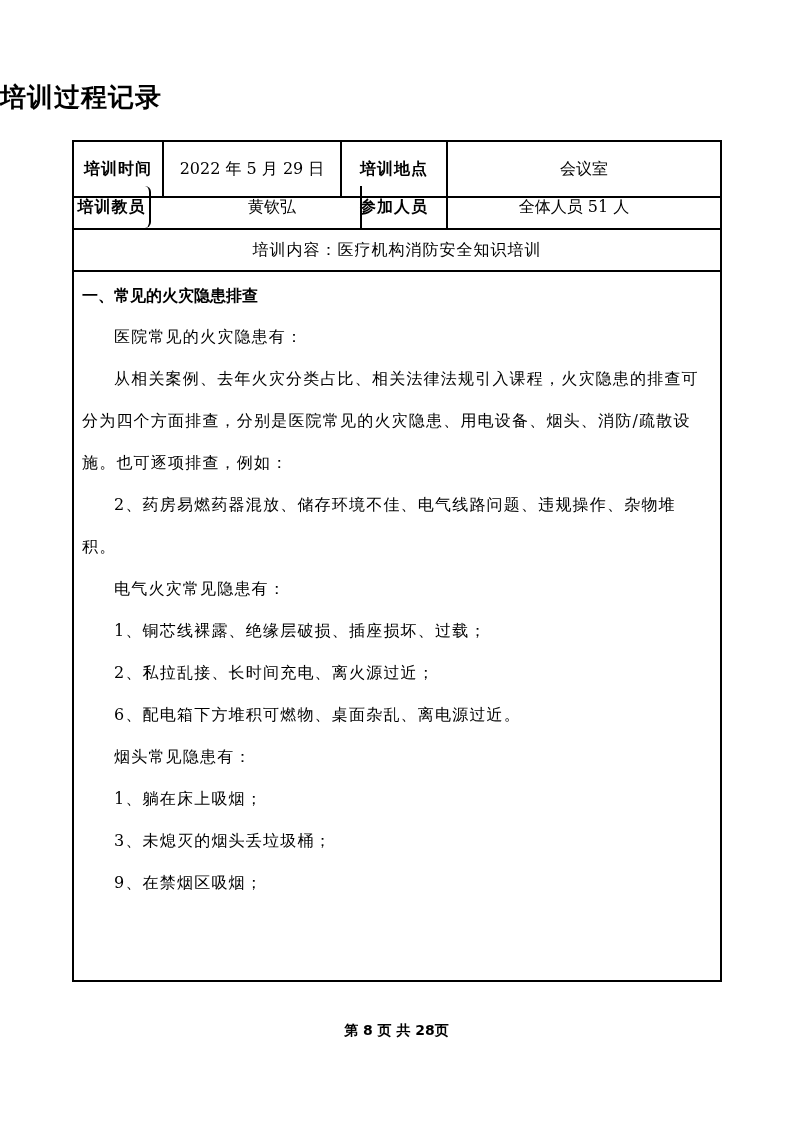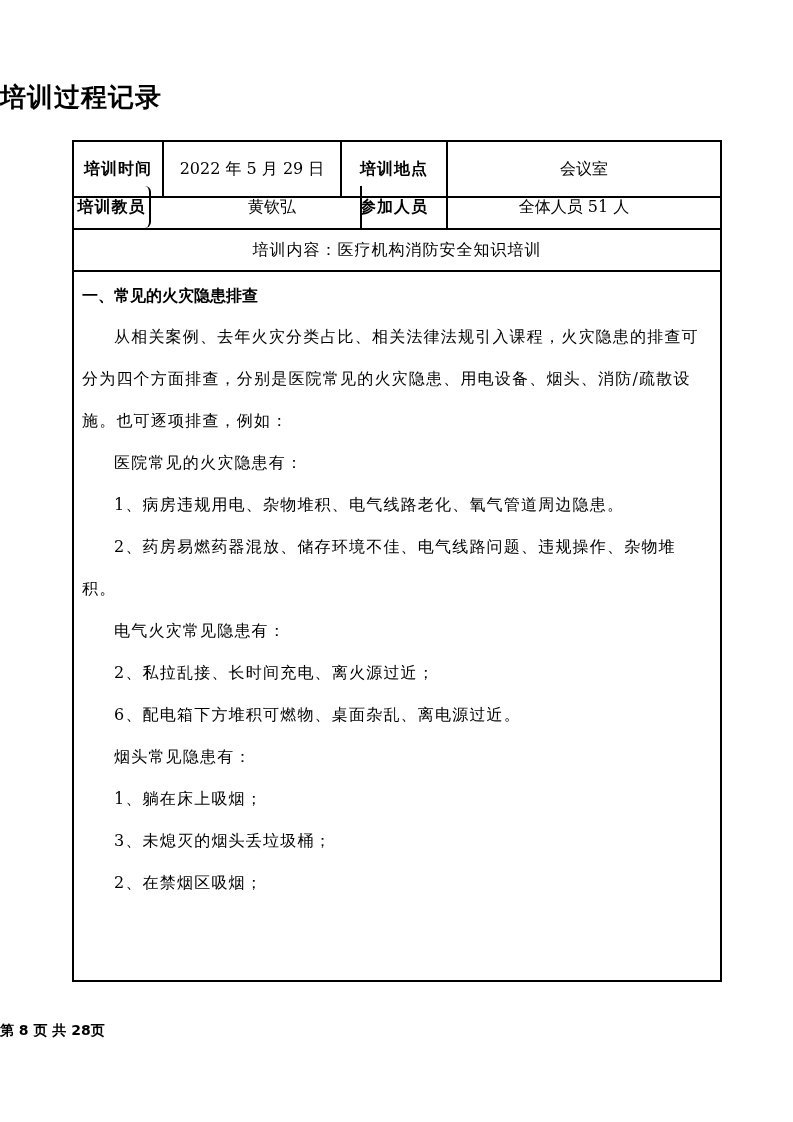--- a/index.html
+++ b/index.html
@@ -12,21 +12,21 @@
          border: 2px solid #000; box-sizing: border-box; }
   .row { position: absolute; left: 0; right: 0; border-bottom: 2px solid #000; box-sizing: border-box; }
   .cell { position: absolute; top: 0; bottom: 0; display: flex; align-items: center; justify-content: center;
           font-size: 16px; box-sizing: border-box; }
   .cell.b { border-right: 2px solid #000; }
   .lbl { font-family: "DejaVu Sans", "Liberation Sans", sans-serif; font-weight: bold; font-size: 16px; letter-spacing: 1px; }
   .body { position: absolute; left: 0; right: 0; top: 130px; bottom: 0; padding: 8px 10px 0 8px; box-sizing: border-box; }
   .h1 { font-family: "DejaVu Sans", "Liberation Sans", sans-serif; font-weight: bold; font-size: 16px; height: 40px; line-height: 40px; margin-top: -4px; }
   .p { font-size: 16px; line-height: 42px; letter-spacing: 1.2px; }
   .ind { text-indent: 32px; }
-  .footer { position: absolute; left: 0; width: 793px; top: 1022px; text-align: left;
+  .footer { position: absolute; left: 0; width: 793px; top: 1022px; text-align: center;
             font-family: "DejaVu Sans", "Liberation Sans", sans-serif; font-weight: bold; font-size: 14px; }
 </style>
 </head>
 <body>
 
 <div class="title">培训过程记录</div>
 
 <div class="tbl">
   <div class="row" style="top:0;height:56px;text-align:right;">
     <div class="cell b lbl" style="left:0;width:90px;">培训时间</div>
@@ -38,27 +38,27 @@
     <div class="cell b lbl" style="left:0;width:77px;border-radius:6px;">培训教员</div>
     <div class="cell b" style="left:90px;width:178px;margin-left:20px;">黄钦弘</div>
     <div class="cell b lbl" style="left:268px;width:106px;font-family:Liberation Serif, serif;">参加人员</div>
     <div class="cell" style="left:354px;right:0;">全体人员 51 人</div>
   </div>
   <div class="row" style="top:88px;height:42px;">
     <div class="cell lbl" style="left:0;right:0;font-weight:normal;font-family:'DejaVu Serif','Liberation Serif',serif;border-radius:9px;">培训内容：医疗机构消防安全知识培训</div>
   </div>
   <div class="body">
     <div class="h1">一、常见的火灾隐患排查</div>
+    <div class="p ind">医院常见的火灾隐患有：</div>
     <div class="p ind">从相关案例、去年火灾分类占比、相关法律法规引入课程，火灾隐患的排查可分为四个方面排查，分别是医院常见的火灾隐患、用电设备、烟头、消防/疏散设施。也可逐项排查，例如：</div>
-    <div class="p ind">医院常见的火灾隐患有：</div>
-    <div class="p ind">1、病房违规用电、杂物堆积、电气线路老化、氧气管道周边隐患。</div>
     <div class="p ind">2、药房易燃药器混放、储存环境不佳、电气线路问题、违规操作、杂物堆积。</div>
     <div class="p ind">电气火灾常见隐患有：</div>
+    <div class="p ind">1、铜芯线裸露、绝缘层破损、插座损坏、过载；</div>
     <div class="p ind">2、私拉乱接、长时间充电、离火源过近；</div>
     <div class="p ind">6、配电箱下方堆积可燃物、桌面杂乱、离电源过近。</div>
     <div class="p ind">烟头常见隐患有：</div>
     <div class="p ind">1、躺在床上吸烟；</div>
     <div class="p ind">3、未熄灭的烟头丢垃圾桶；</div>
-    <div class="p ind">2、在禁烟区吸烟；</div>
+    <div class="p ind">9、在禁烟区吸烟；</div>
   </div>
 </div>
 
 <div class="footer">第 8 页 共 28页</div>
 
 </body></html>

